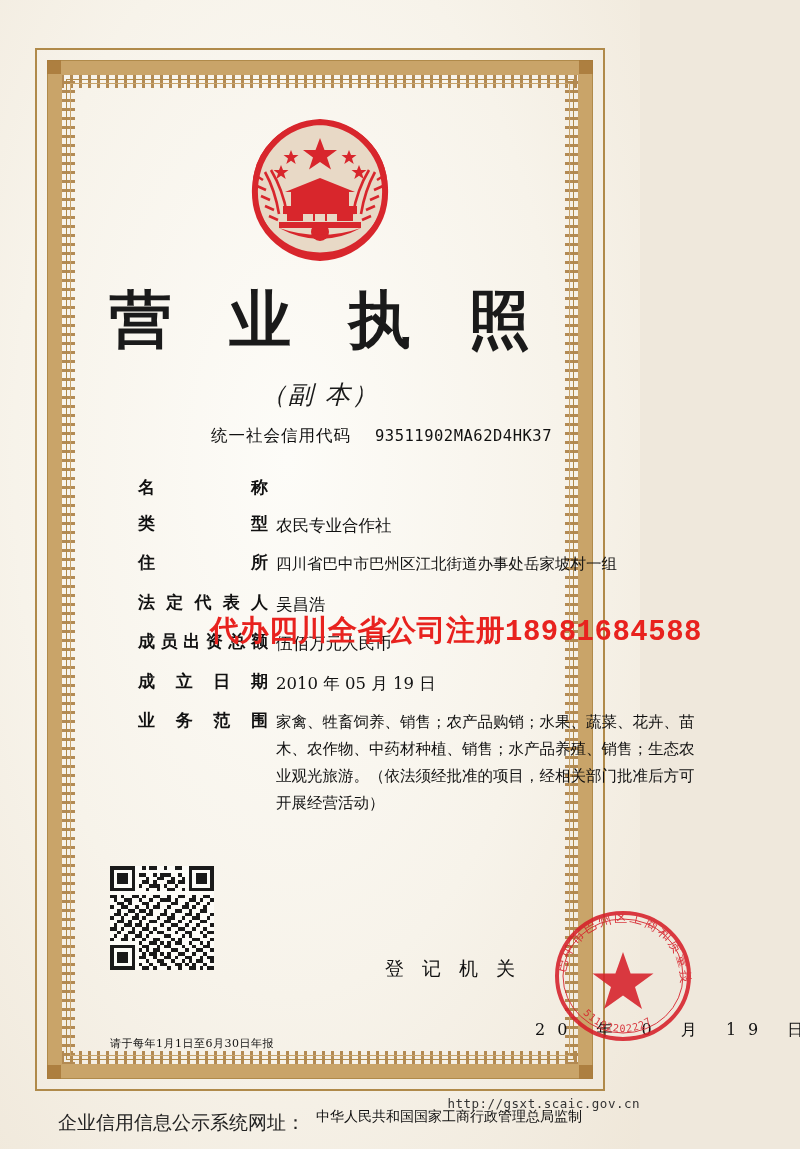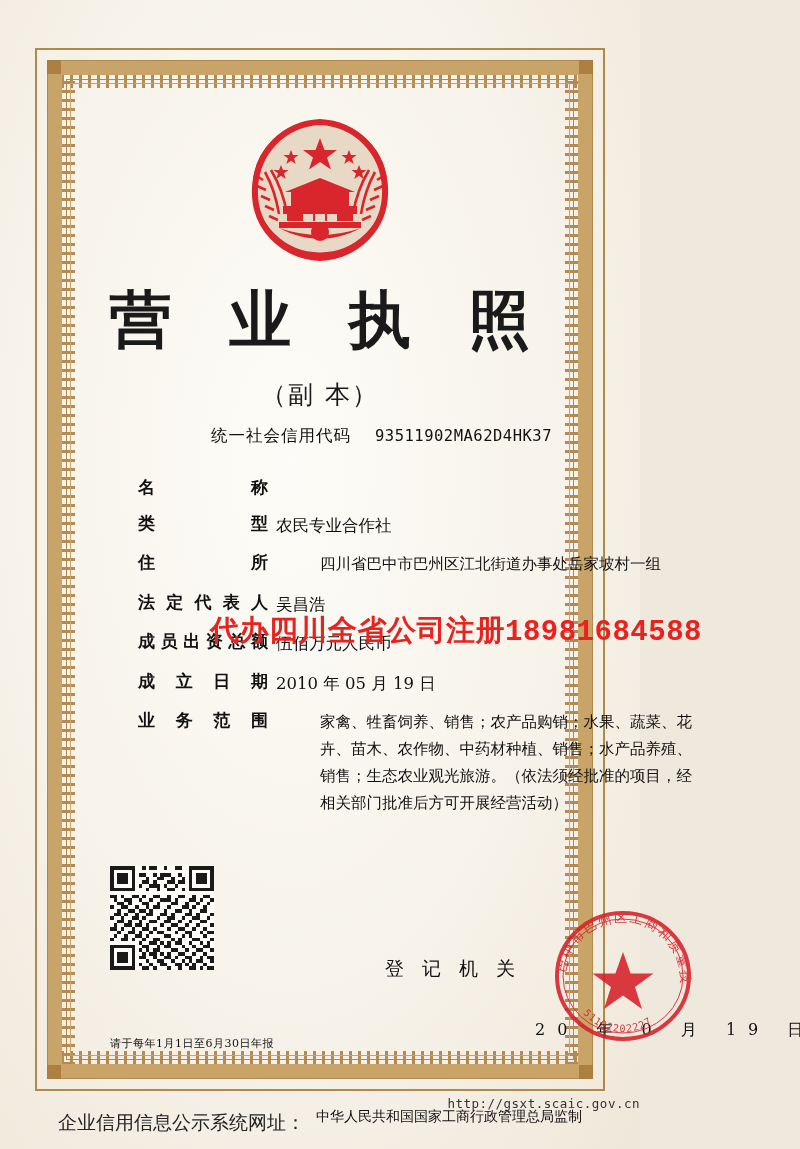--- a/index.html
+++ b/index.html
@@ -60,21 +60,21 @@
     font-family:"DejaVu Serif", serif;
     font-weight:bold;
     font-size:62px;
     letter-spacing:18px;
     color:#1a1a1a;
     text-indent:18px;
   }
   #subtitle{
     position:absolute;left:0;right:0;top:378px;text-align:center;
     font-family:"DejaVu Serif", serif;
-    font-size:25px;color:#1a1a1a;letter-spacing:2px;
+    font-size:25px;color:#1a1a1a;letter-spacing:2px;font-style:italic;
   }
   #credit-code{
     position:absolute;right:88px;top:425px;
     font-family:"DejaVu Serif", serif;
     font-size:16.5px;color:#111;letter-spacing:1px;
     white-space:nowrap;
   }
   #credit-code .code{
     font-family:"DejaVu Sans Mono", monospace;
     font-size:15.5px;letter-spacing:0.5px;margin-left:24px;
@@ -90,21 +90,21 @@
     font-size:17px;font-weight:bold;color:#111;
     display:flex;justify-content:space-between;
     letter-spacing:0;
   }
   .lbl span{display:inline-block;}
   .val{
     font-family:"DejaVu Serif", serif;
     font-size:16.5px;color:#111;line-height:27px;
     padding-left:8px;
   }
-  .val.small{font-size:15.5px;margin-left:44px;}
+  .val.small{font-size:15.5px;}
   #scope .val{max-width:420px;}
   
   #watermark{
     position:absolute;left:210px;top:595px;
     font-family:Liberation Mono, monospace;
     font-weight:bold;
     font-size:29px;
     color:#e8221e;
     white-space:nowrap;
     letter-spacing:0.5px;

